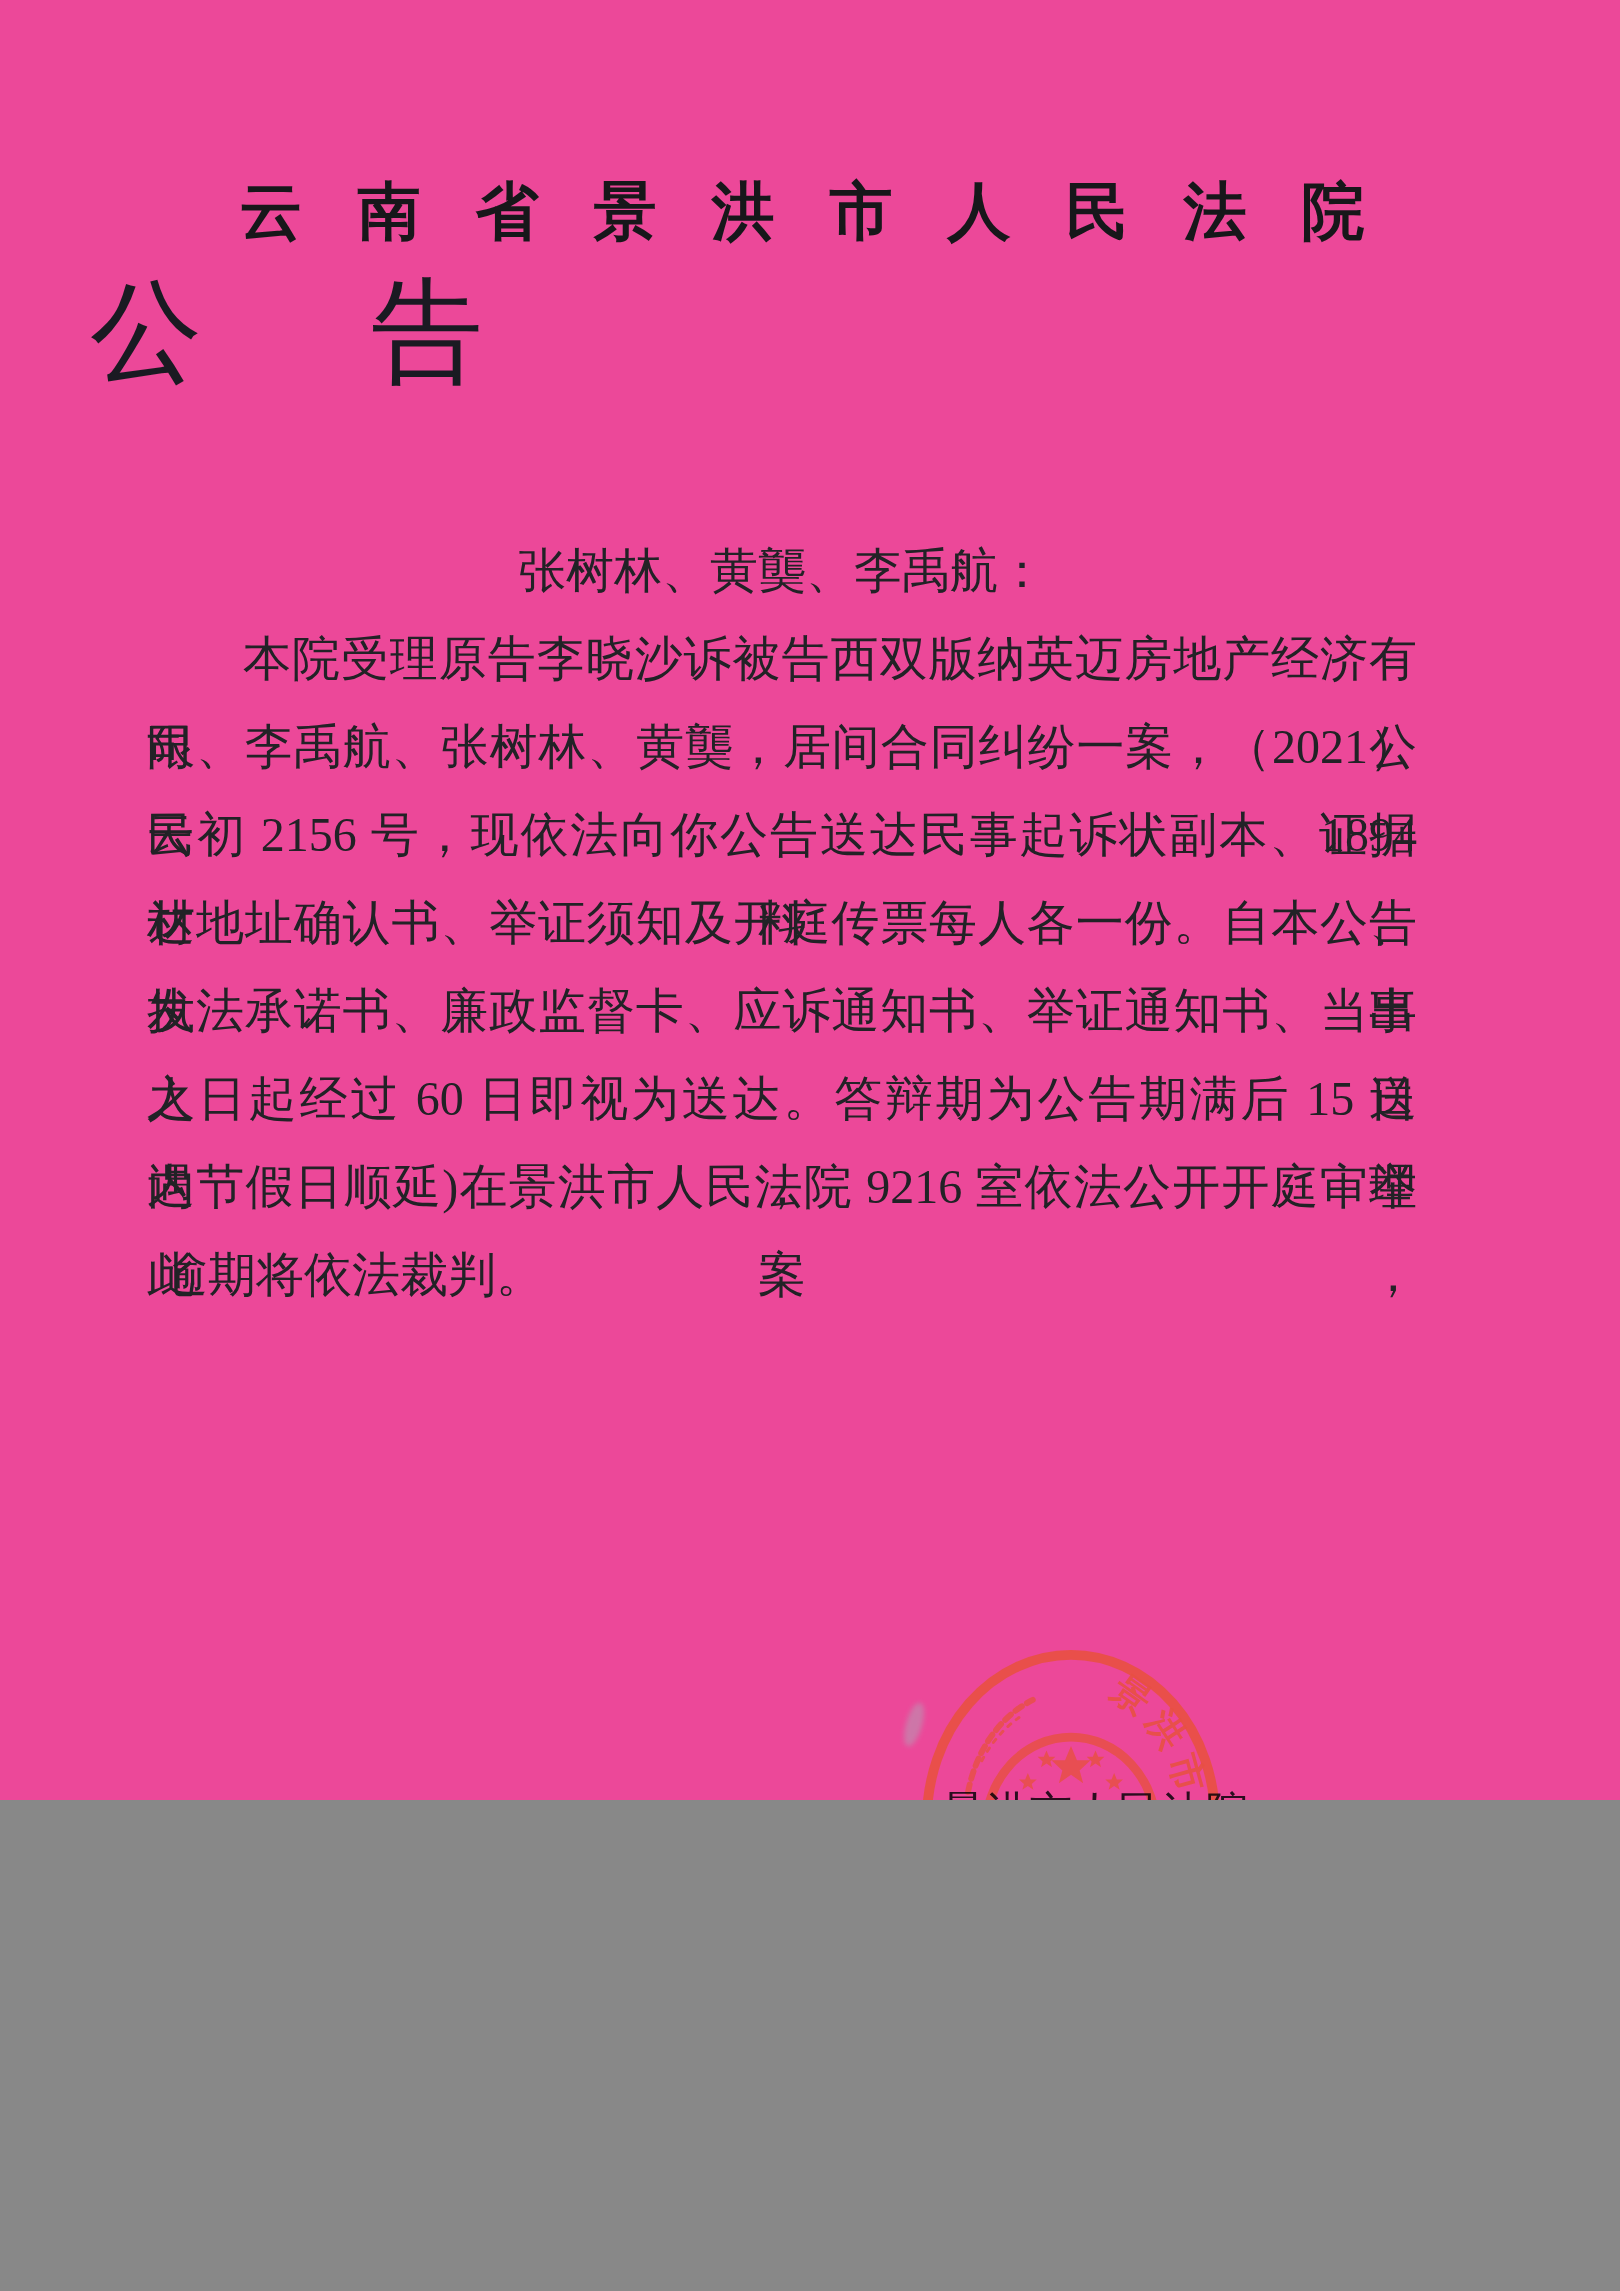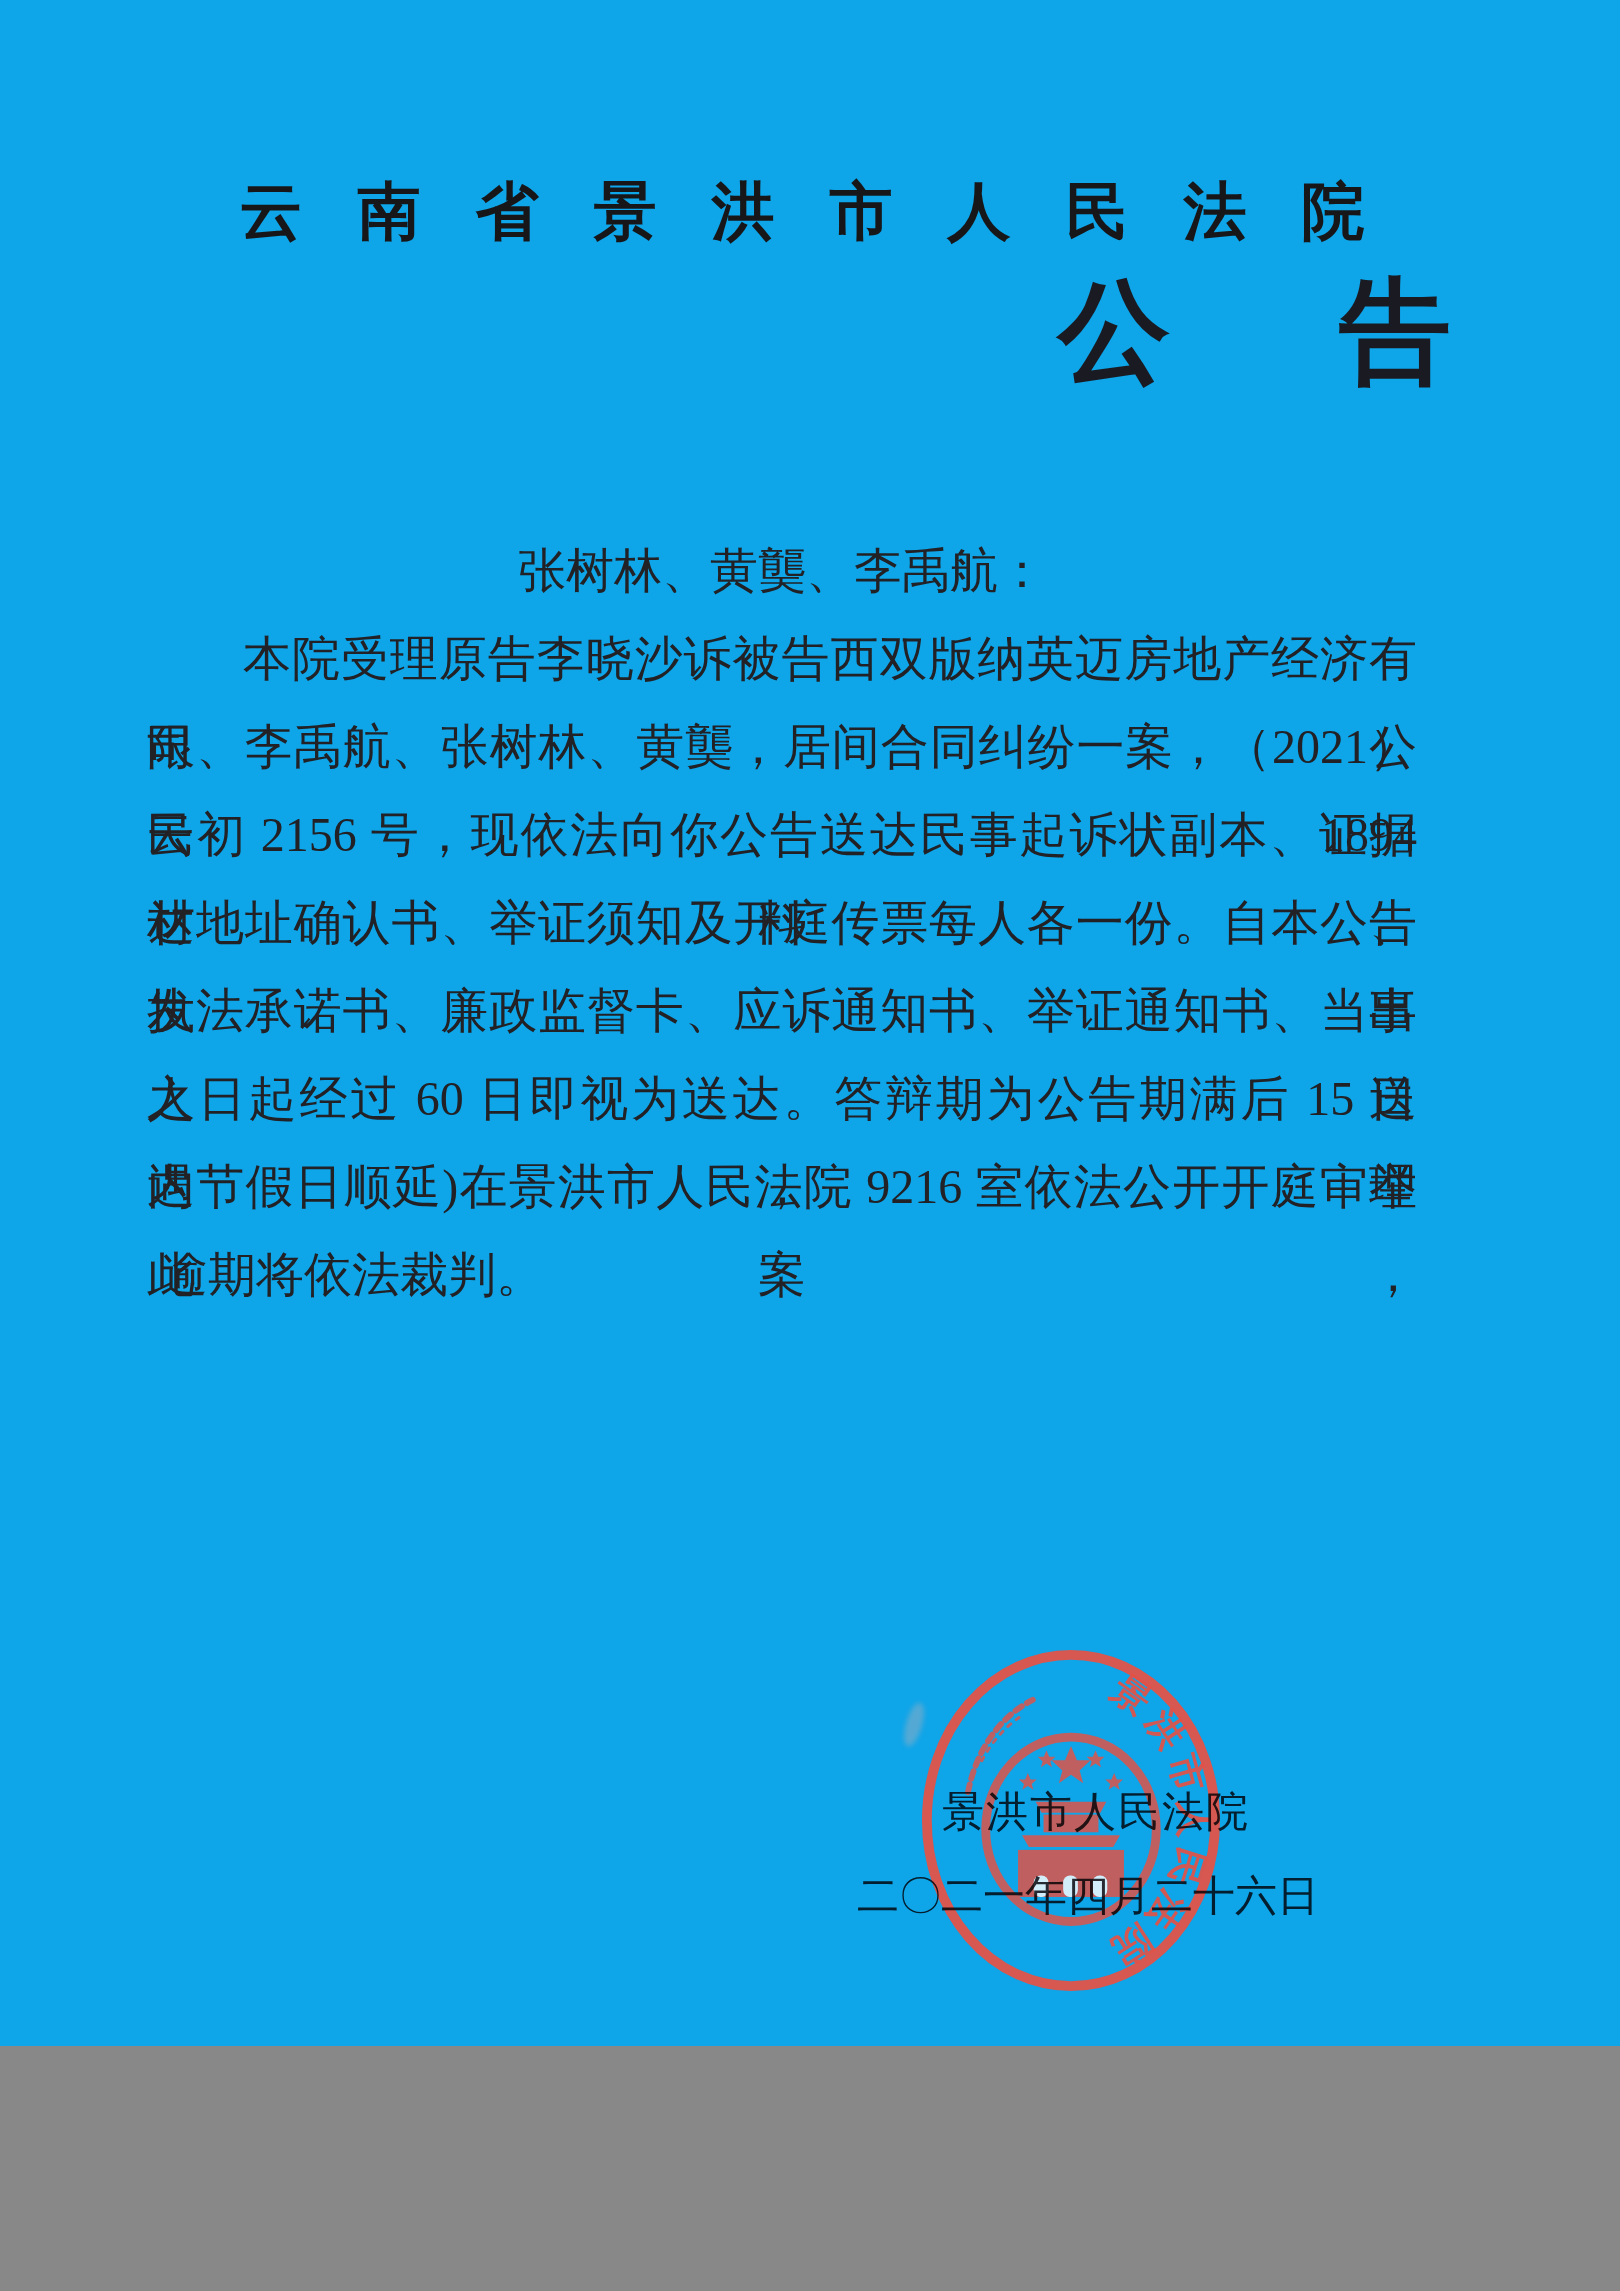--- a/index.html
+++ b/index.html
@@ -1,36 +1,36 @@
 <!DOCTYPE html>
 <html><head>
 <meta charset="utf-8">
 <style>
   html,body { margin:0; padding:0; background:#888; }
   .page {
     position:relative;
-    width:1620px; height:2046px;
+    width:1620px; height:1800px;
     margin:0 auto;
-    background:#0ea5e9;
+    background:#ec4899;
     font-family:"Liberation Serif","DejaVu Serif",serif;
     color:#1d1d20;
     overflow:hidden;
   }
   .court-title {
     position:absolute; top:169px; left:0; width:100%;
     text-align:center;
     font-size:63px; font-weight:600;
     letter-spacing:55px; text-indent:39px;
     white-space:nowrap;
     color:#17171a;
   }
   .notice-title {
     position:absolute; top:257px; left:0; width:100%;
-    text-align:right;
-    font-size:112px; font-weight:700;
+    text-align:left;
+    font-size:112px; font-weight:400;
     letter-spacing:169px; text-indent:90px;
     white-space:nowrap;
     color:#1a1a22;
   }
   .body-block {
     position:absolute; left:147px; top:527px; width:1270px;
     font-size:48px; line-height:88px;
     color:#222226;
   }
   .salutation { height:88px; text-align:center; }

